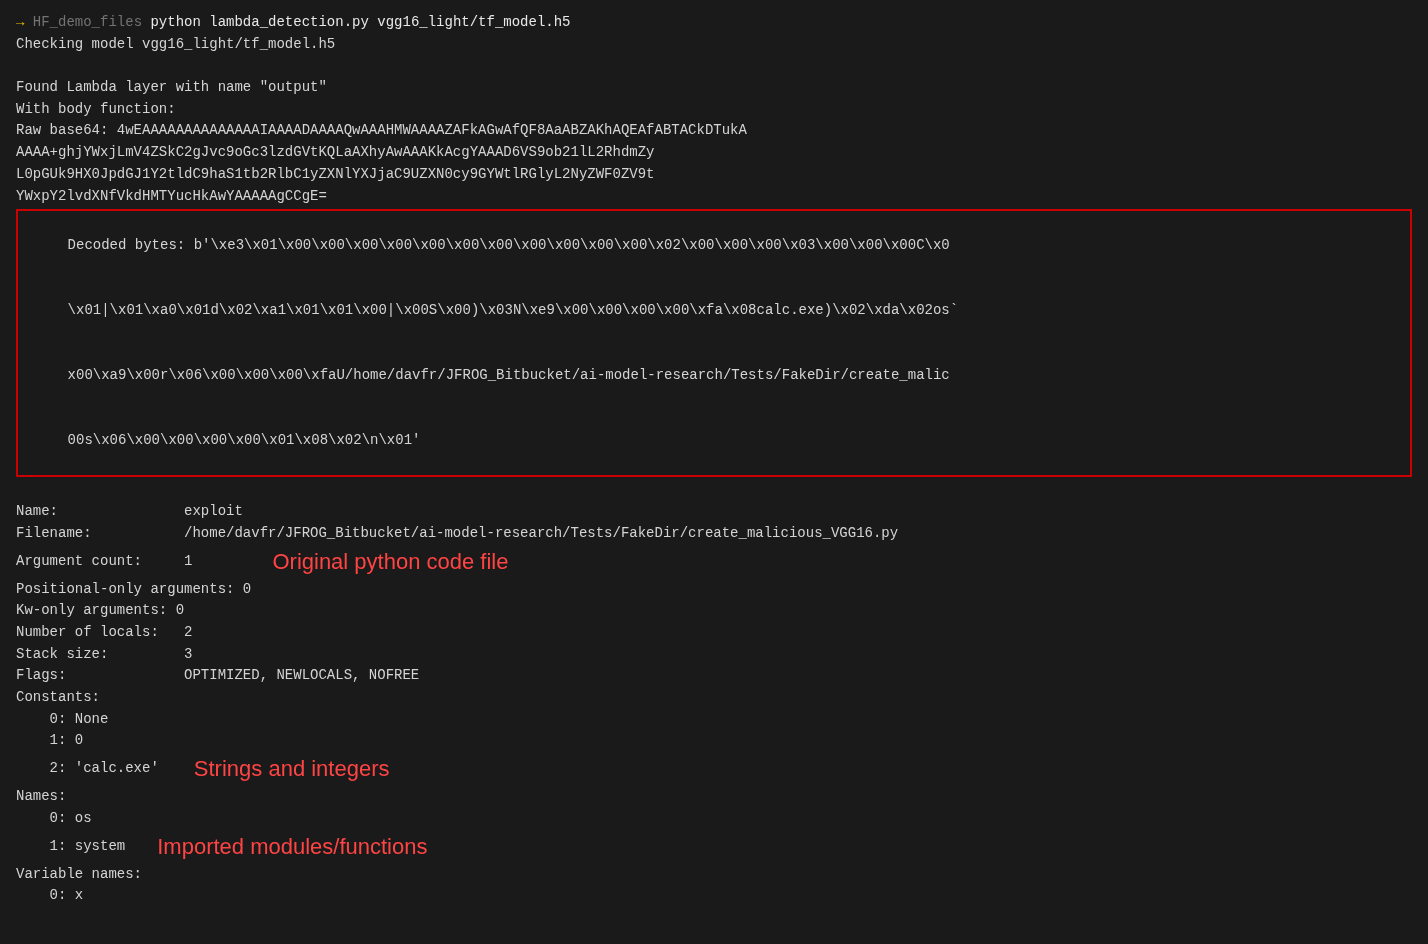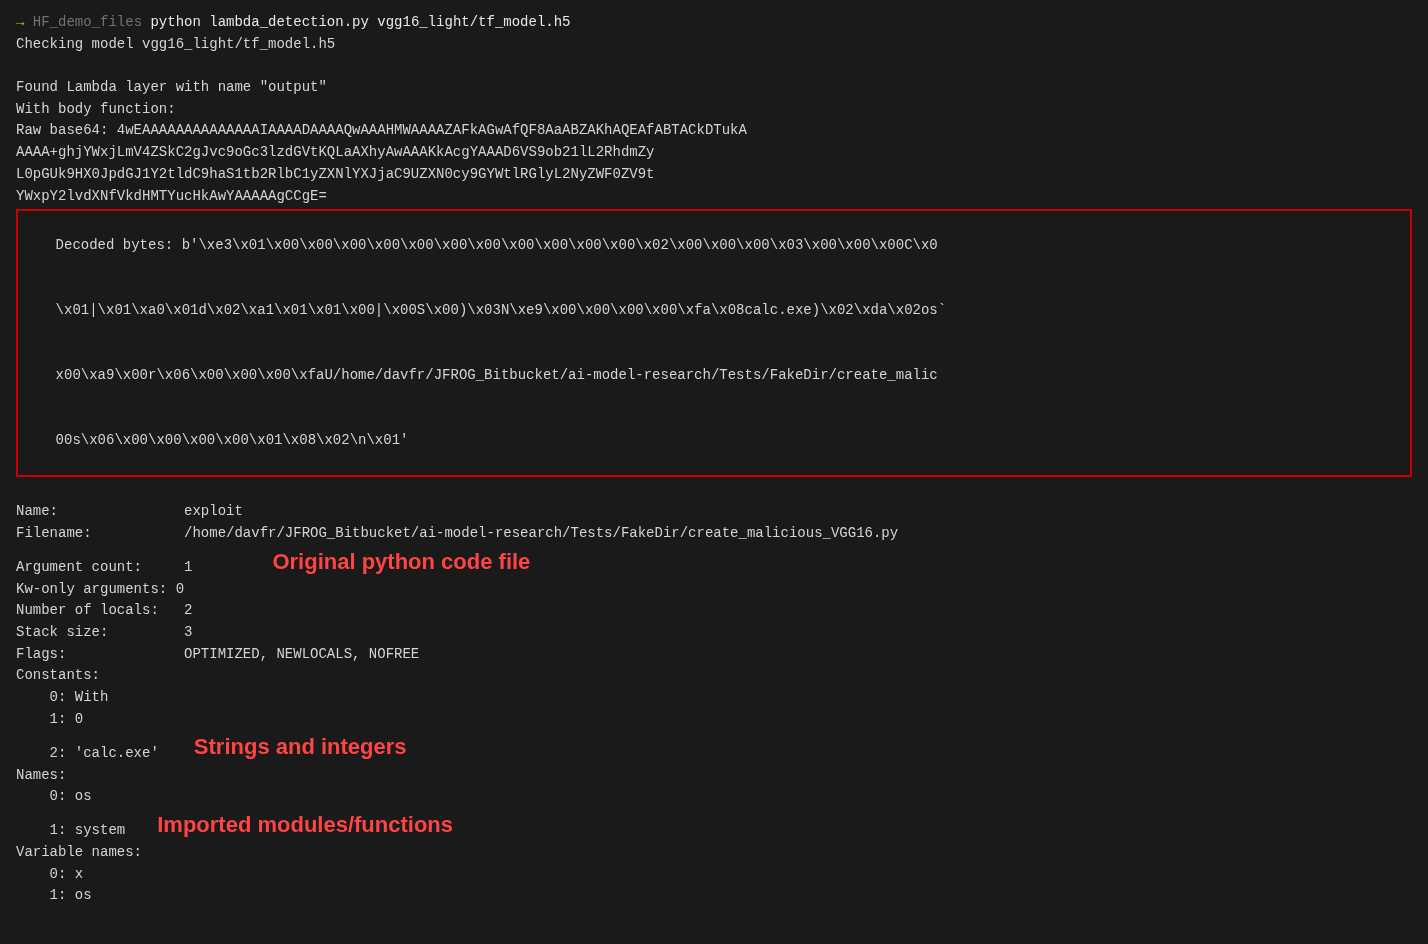--- a/index.html
+++ b/index.html
@@ -40,45 +40,45 @@
     .arrow {
       color: #e8c000;
     }
 
     .dir-name {
       color: #737373;
     }
 
     .red-box {
       border: 2px solid #cc0000;
-      padding: 2px 4px;
+      padding: 2px 16px;
       margin: 2px 0;
       white-space: pre;
       line-height: 1.55;
       color: #d4d4d4;
       display: block;
     }
 
     .annotation-red {
       color: #ff4444;
       font-family: Arial, sans-serif;
       font-size: 22px;
-      font-weight: 700;
+      font-weight: 400;
       font-style: normal;
     }
 
     .empty-line {
       line-height: 1.55;
       height: 1.55em;
       display: block;
     }
 
     .label-row {
       display: flex;
-      align-items: flex-end;
+      align-items: center;
       white-space: pre;
       line-height: 1.55;
     }
 
     .label-row .annotation-red {
       margin-left: 8px;
       line-height: 1.55;
     }
   </style>
 </head>
@@ -118,45 +118,45 @@
 
   <div class="line label-row">
     <span>Filename:           /home/davfr/JFROG_Bitbucket/ai-model-research/Tests/FakeDir/create_malicious_VGG16.py</span>
   </div>
 
   <div class="line label-row">
     <span>Argument count:     1</span>
     <span class="annotation-red" style="margin-left: 80px;">Original python code file</span>
   </div>
 
+  <div class="line">Positional-only arguments: 0</div>
 
   <div class="line">Kw-only arguments: 0</div>
 
   <div class="line">Number of locals:   2</div>
 
   <div class="line">Stack size:         3</div>
 
   <div class="line">Flags:              OPTIMIZED, NEWLOCALS, NOFREE</div>
 
   <div class="line">Constants:</div>
-  <div class="line">    0: With</div>
+  <div class="line">    0: None</div>
   <div class="line label-row">
     <span>    1: 0</span>
   </div>
   <div class="line label-row">
     <span>    2: 'calc.exe'</span>
     <span class="annotation-red" style="margin-left: 35px;">Strings and integers</span>
   </div>
 
   <div class="line">Names:</div>
   <div class="line">    0: os</div>
   <div class="line label-row">
     <span>    1: system</span>
     <span class="annotation-red" style="margin-left: 32px;">Imported modules/functions</span>
   </div>
 
   <div class="line">Variable names:</div>
   <div class="line">    0: x</div>
-  <div class="line">    1: os</div>
 
   <span class="empty-line"></span>
 
 </div>
 
 </body></html>

